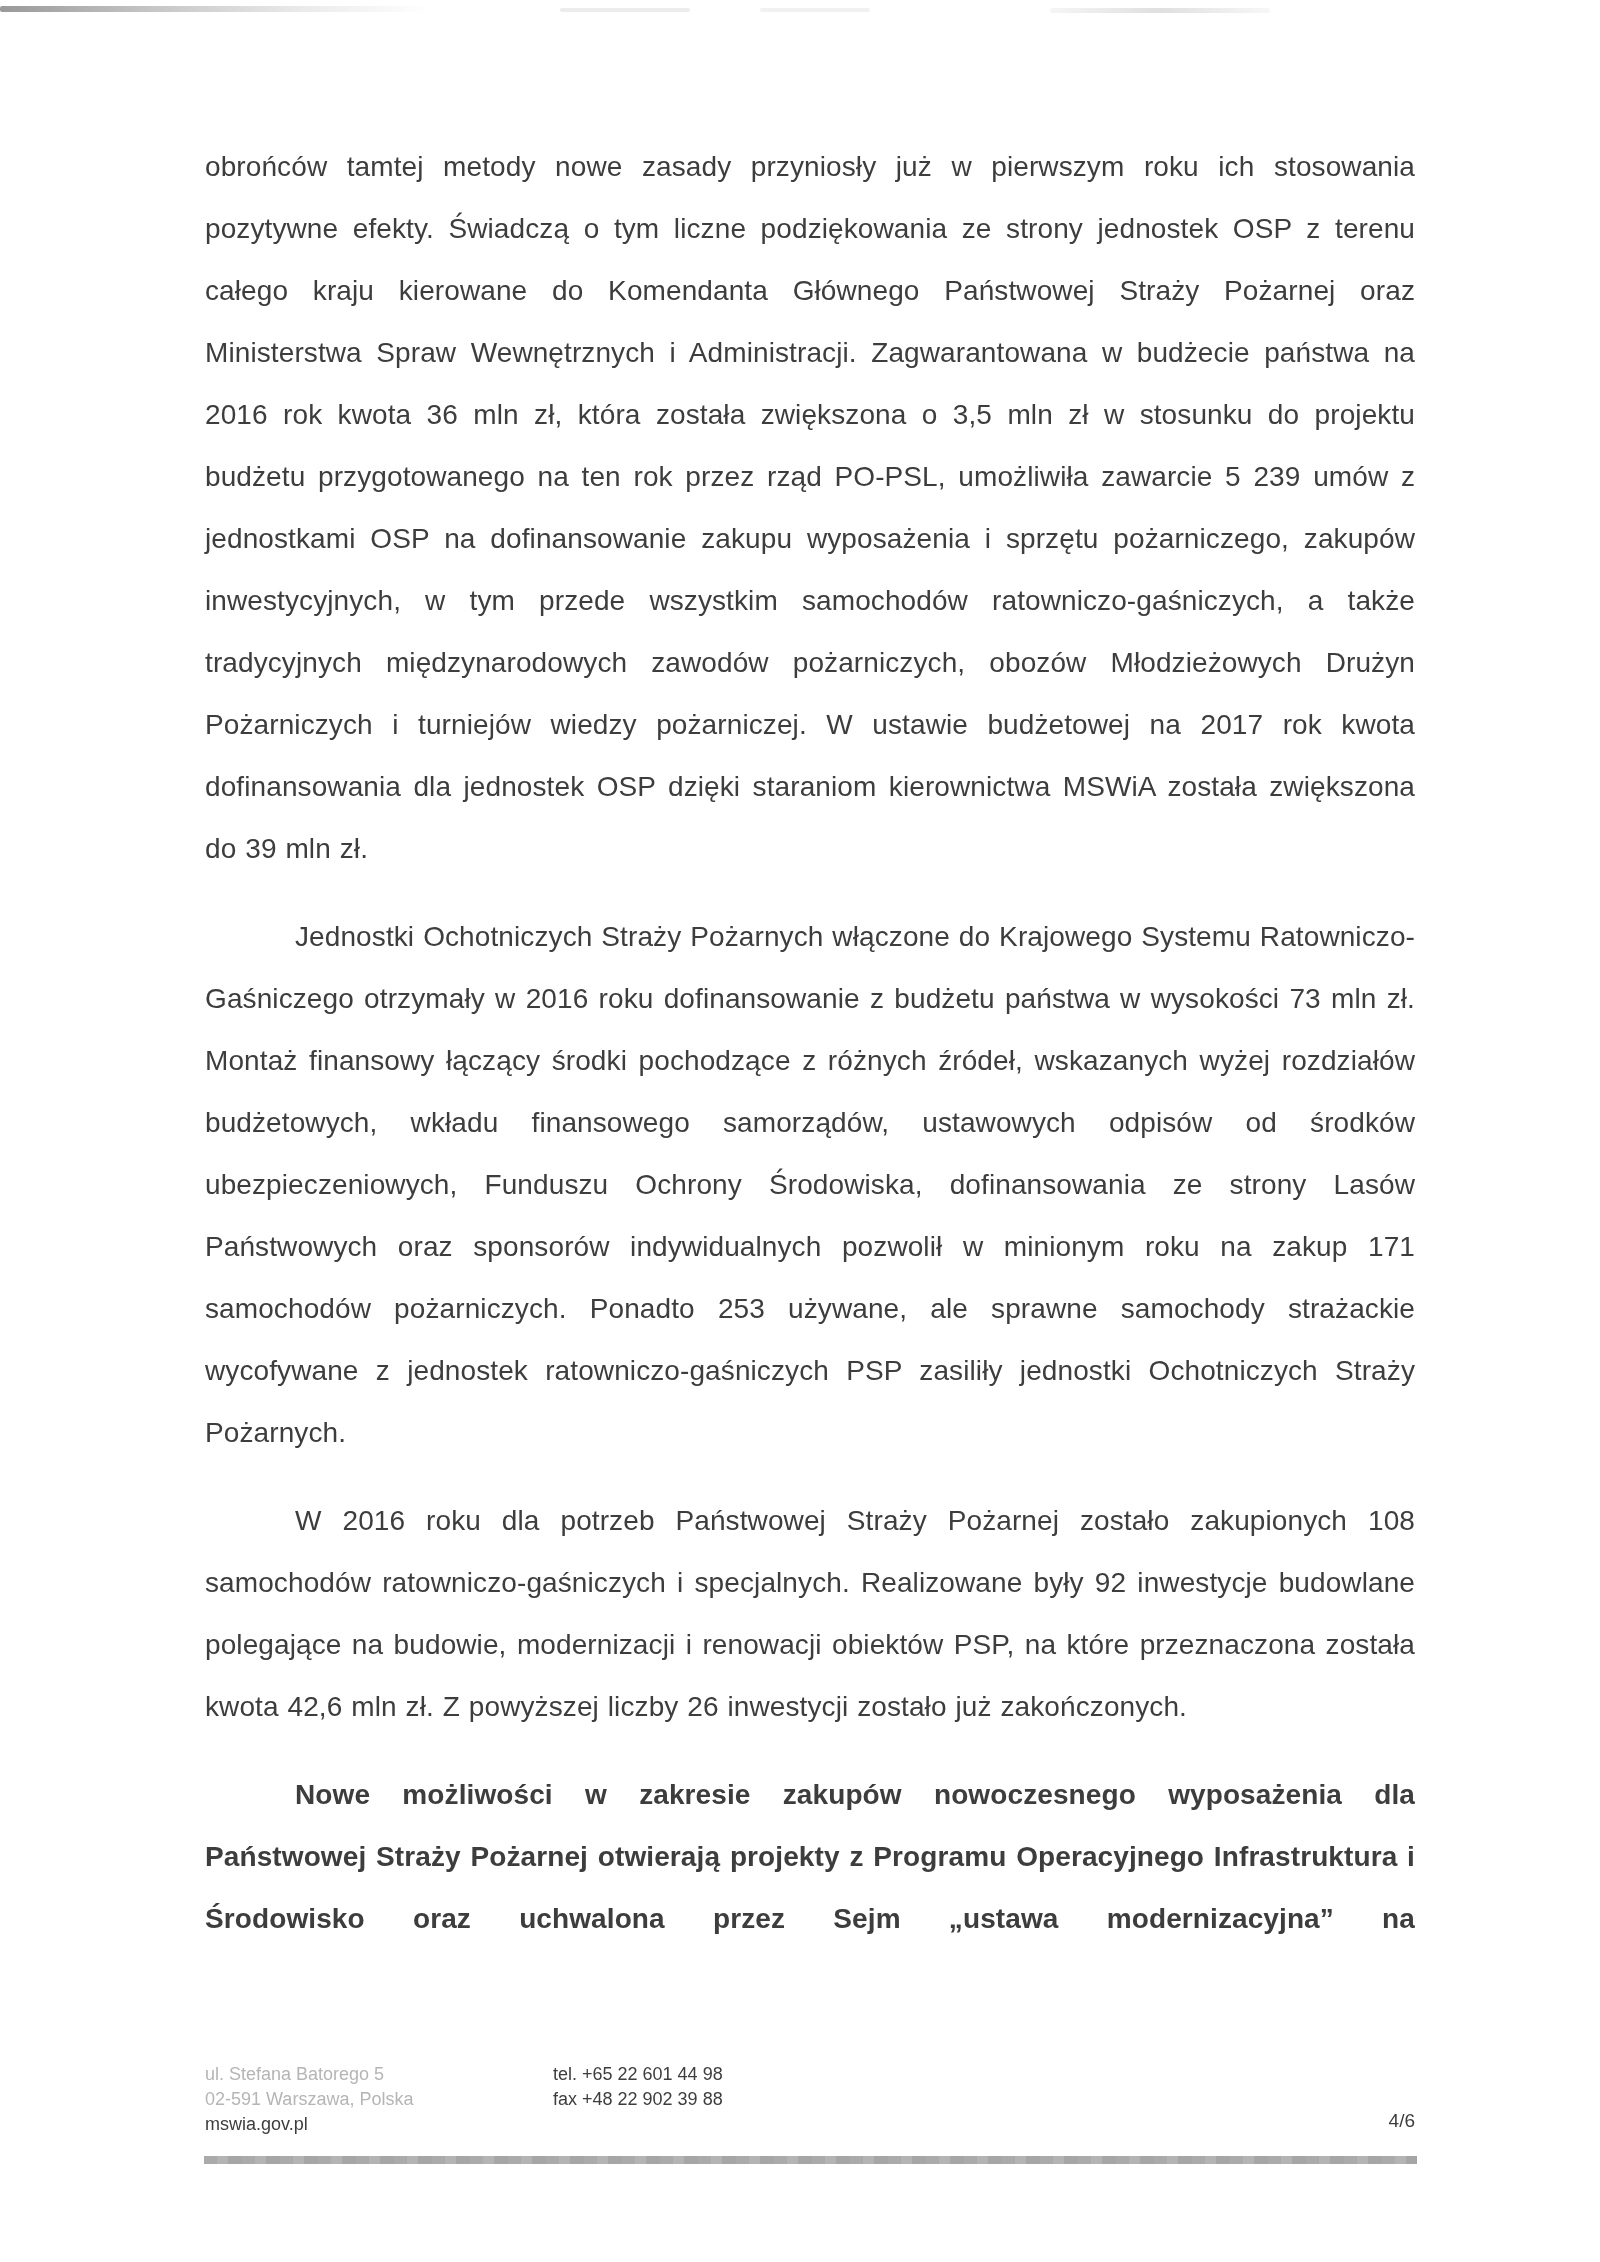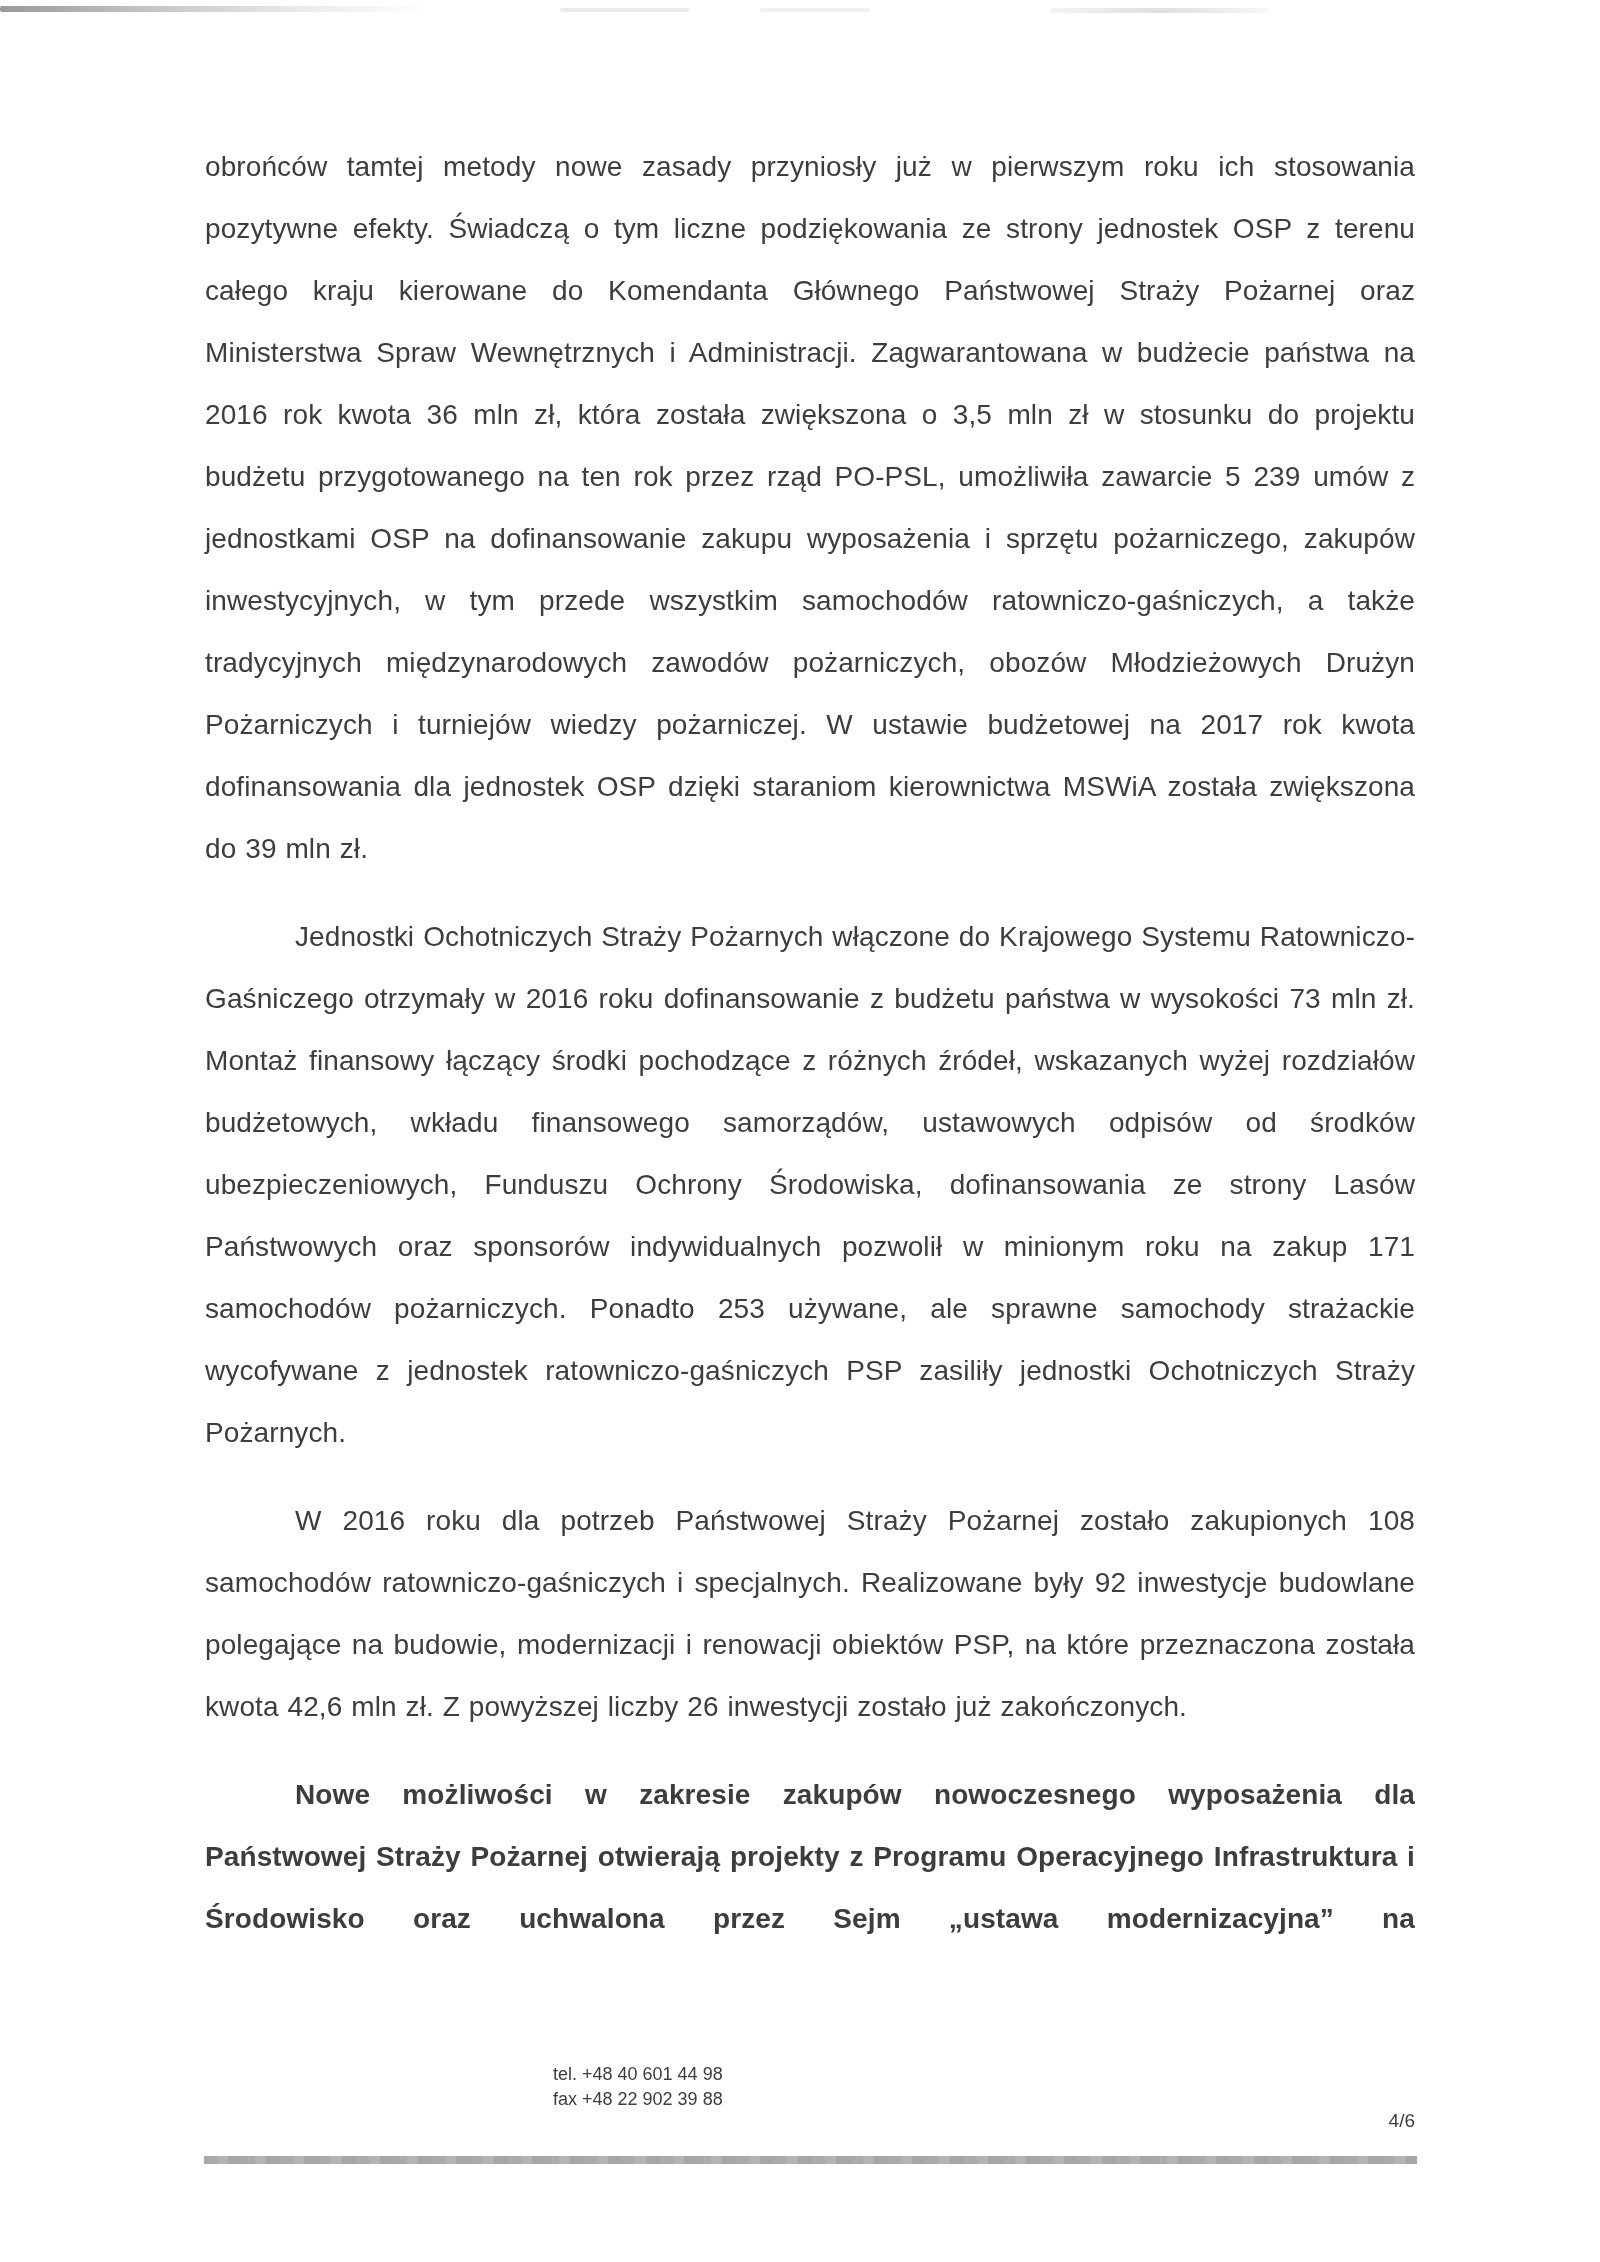--- a/index.html
+++ b/index.html
@@ -130,23 +130,28 @@
   <div class="scan-line-faint2"></div>
   <div class="scan-line-faint3"></div>
 
   <div class="content">
     <p>obrońców tamtej metody nowe zasady przyniosły już w pierwszym roku ich stosowania pozytywne efekty. Świadczą o tym liczne podziękowania ze strony jednostek OSP z terenu całego kraju kierowane do Komendanta Głównego Państwowej Straży Pożarnej oraz Ministerstwa Spraw Wewnętrznych i Administracji. Zagwarantowana w budżecie państwa na 2016 rok kwota 36 mln zł, która została zwiększona o 3,5 mln zł w stosunku do projektu budżetu przygotowanego na ten rok przez rząd PO-PSL, umożliwiła zawarcie 5 239 umów z jednostkami OSP na dofinansowanie zakupu wyposażenia i sprzętu pożarniczego, zakupów inwestycyjnych, w tym przede wszystkim samochodów ratowniczo-gaśniczych, a także tradycyjnych międzynarodowych zawodów pożarniczych, obozów Młodzieżowych Drużyn Pożarniczych i turniejów wiedzy pożarniczej. W ustawie budżetowej na 2017 rok kwota dofinansowania dla jednostek OSP dzięki staraniom kierownictwa MSWiA została zwiększona do 39 mln zł.</p>
     <p class="indented">Jednostki Ochotniczych Straży Pożarnych włączone do Krajowego Systemu Ratowniczo-Gaśniczego otrzymały w 2016 roku dofinansowanie z budżetu państwa w wysokości 73 mln zł. Montaż finansowy łączący środki pochodzące z różnych źródeł, wskazanych wyżej rozdziałów budżetowych, wkładu finansowego samorządów, ustawowych odpisów od środków ubezpieczeniowych, Funduszu Ochrony Środowiska, dofinansowania ze strony Lasów Państwowych oraz sponsorów indywidualnych pozwolił w minionym roku na zakup 171 samochodów pożarniczych. Ponadto 253 używane, ale sprawne samochody strażackie wycofywane z jednostek ratowniczo-gaśniczych PSP zasiliły jednostki Ochotniczych Straży Pożarnych.</p>
     <p class="indented">W 2016 roku dla potrzeb Państwowej Straży Pożarnej zostało zakupionych 108 samochodów ratowniczo-gaśniczych i specjalnych. Realizowane były 92 inwestycje budowlane polegające na budowie, modernizacji i renowacji obiektów PSP, na które przeznaczona została kwota 42,6 mln zł. Z powyższej liczby 26 inwestycji zostało już zakończonych.</p>
     <p class="indented last-justified">Nowe możliwości w zakresie zakupów nowoczesnego wyposażenia dla Państwowej Straży Pożarnej otwierają projekty z Programu Operacyjnego Infrastruktura i Środowisko oraz uchwalona przez Sejm „ustawa modernizacyjna” na</p>
   </div>
 
+  <div class="footer-left">
+    <div class="muted">ul. Stefana Batorego 5</div>
+    <div class="muted">02-591 Warszawa, Polska</div>
+    <div class="site">mswia.gov.pl</div>
+  </div>
 
   <div class="footer-mid">
-    <div>tel. +48 40 601 44 98</div>
+    <div>tel. +65 22 601 44 98</div>
     <div>fax +48 22 902 39 88</div>
   </div>
 
   <div class="page-number">4/6</div>
 
   <div class="footer-bar"></div>
 
 </div>
 
 </body></html>

